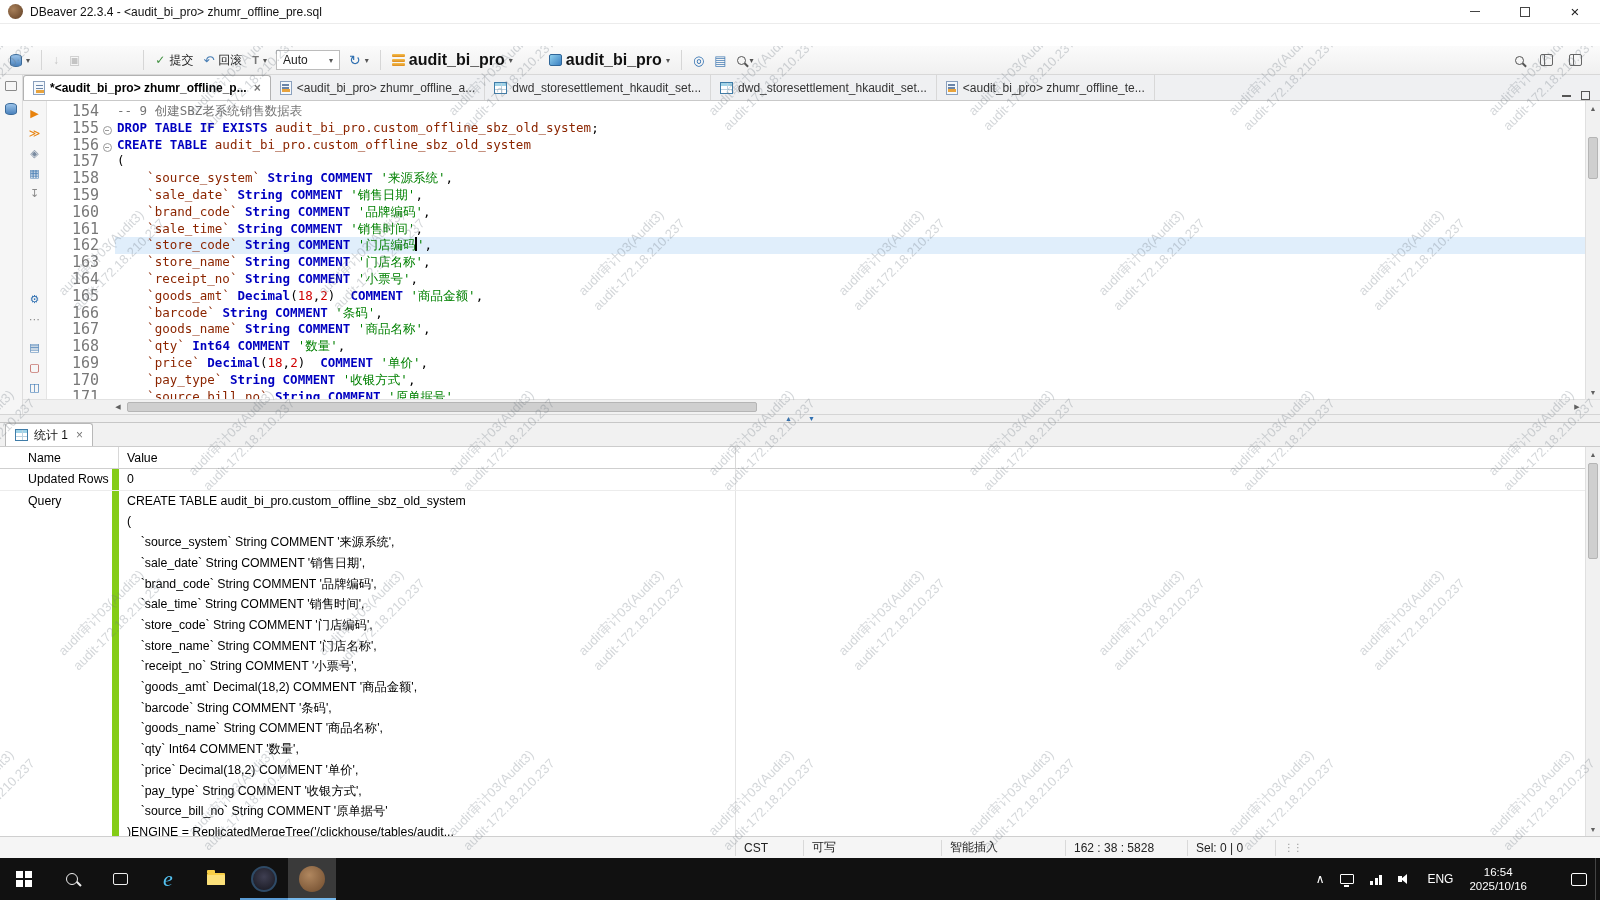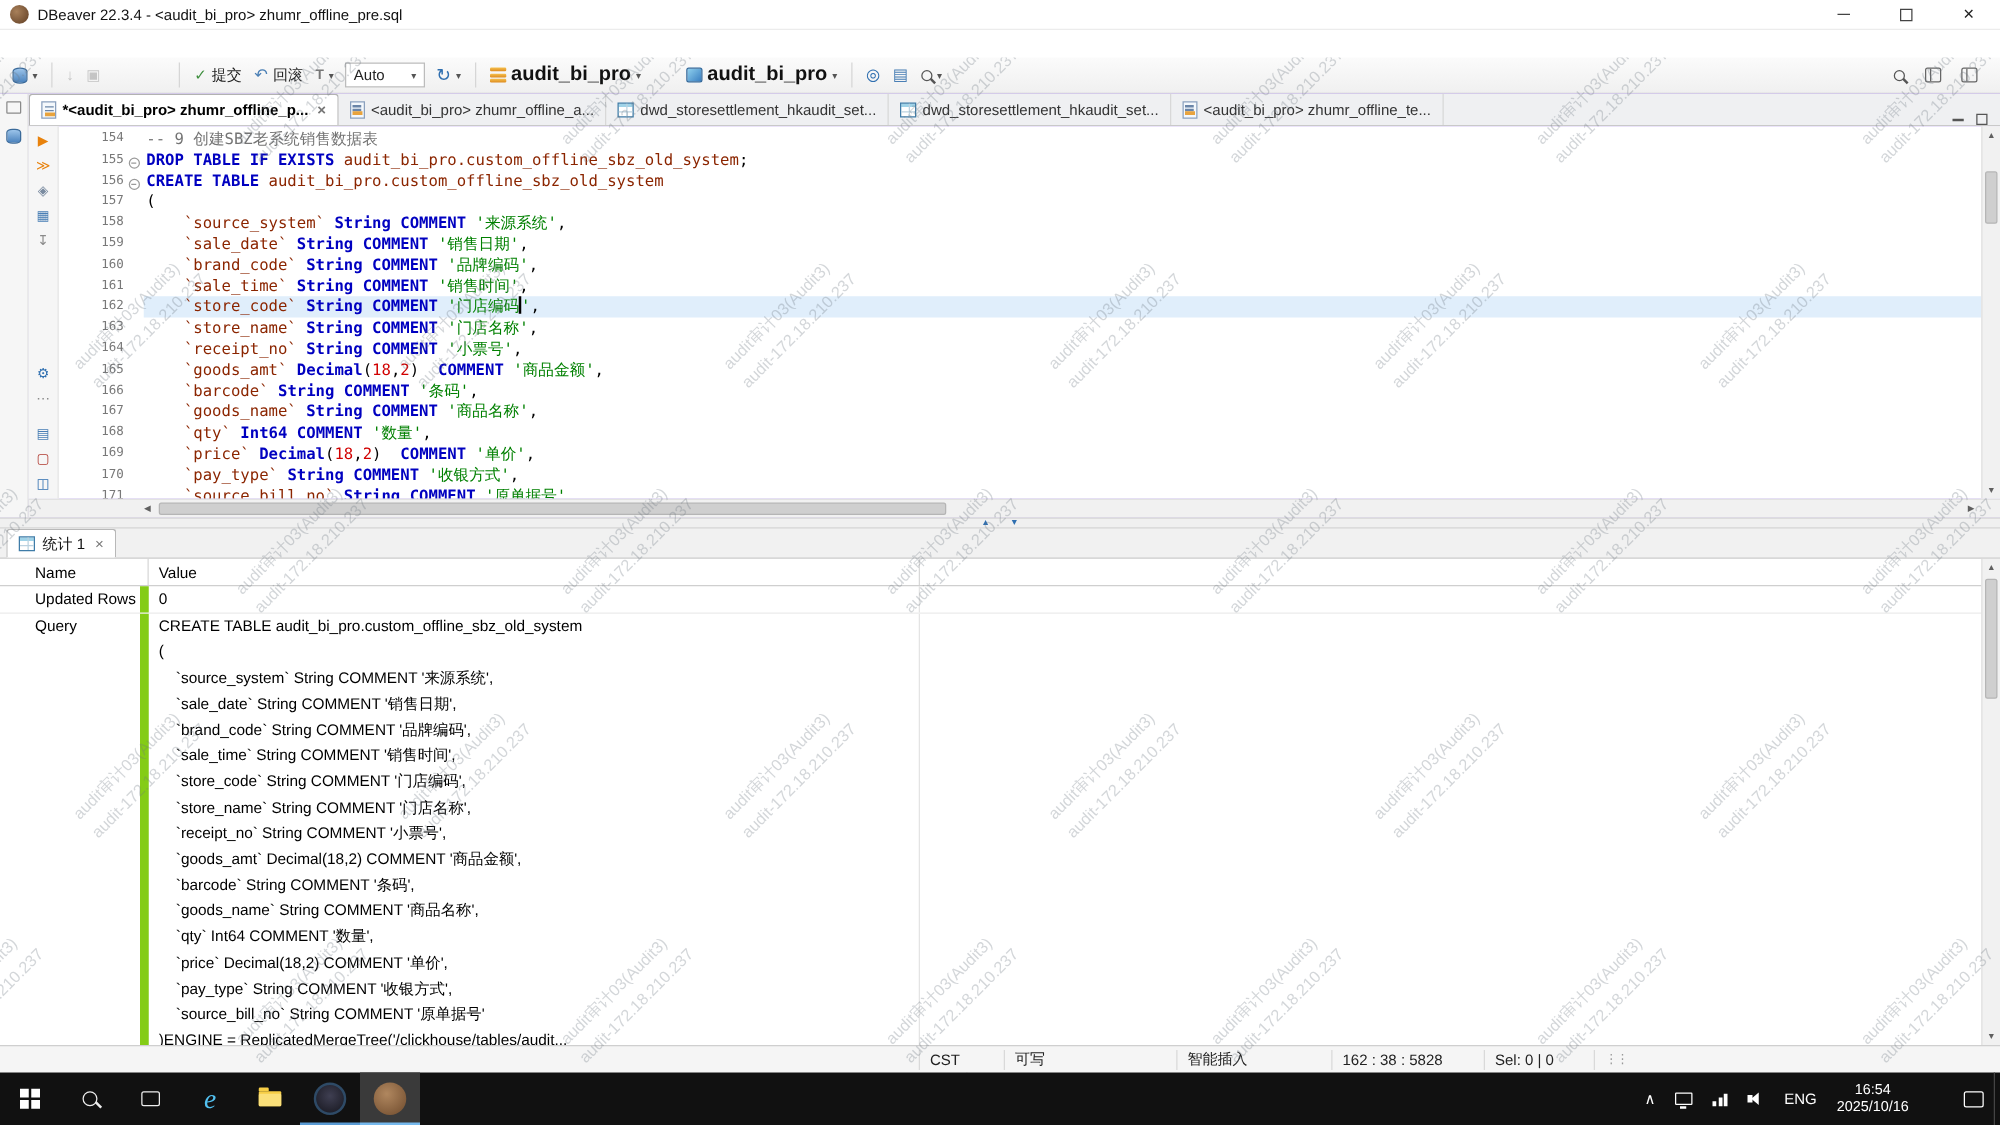--- a/index.html
+++ b/index.html
@@ -68,21 +68,21 @@
   .fi-tbl::after{content:"";position:absolute;top:0;bottom:0;left:6px;width:1px;background:#bcd2e0;}
 
   #editor-body{flex:1;display:flex;min-height:0;position:relative;background:#fff;}
   #sqlbar{width:24px;background:#f6f6f6;border-right:1px solid #e5e5e5;display:flex;flex-direction:column;align-items:center;padding-top:6px;gap:8px;flex:none;}
   .sqlbar-icon{font-size:11px;line-height:12px;cursor:default;}
   .sqlbar-icon:nth-child(6){margin-top:86px;}
   .sqlbar-icon:nth-child(8){margin-top:8px;}
   #code-scroll{flex:1;overflow:hidden;position:relative;padding-top:2px;min-width:0;}
   .cl{display:flex;height:16.8px;font-family:"DejaVu Sans Mono","Liberation Mono",monospace;font-size:12.5px;white-space:pre;}
   .cl .g{width:68px;display:flex;flex:none;}
-  .cl .num{width:52px;text-align:right;color:#787878;font-size:10px;line-height:16.8px;}
+  .cl .num{width:52px;text-align:right;color:#787878;font-size:15px;line-height:16.8px;}
   .cl .fold{width:16px;text-align:center;position:relative;}
   .foldmark{display:inline-block;width:9px;height:9px;border:1px solid #9a9a9a;border-radius:50%;position:relative;top:3px;background:#fff;}
   .foldmark::after{content:"";position:absolute;left:1.5px;top:3.2px;width:4px;height:1.2px;background:#9a9a9a;}
   .cl .code{flex:1;line-height:16.8px;padding-left:2px;}
   .cl.cur .code{background:#e0eefb;}
   .tk-k{color:#0000c0;font-weight:bold;}
   .tk-s{color:#008000;}
   .tk-c{color:#747474;}
   .tk-n{color:#d10000;}
   .tk-i{color:#8b2500;}

